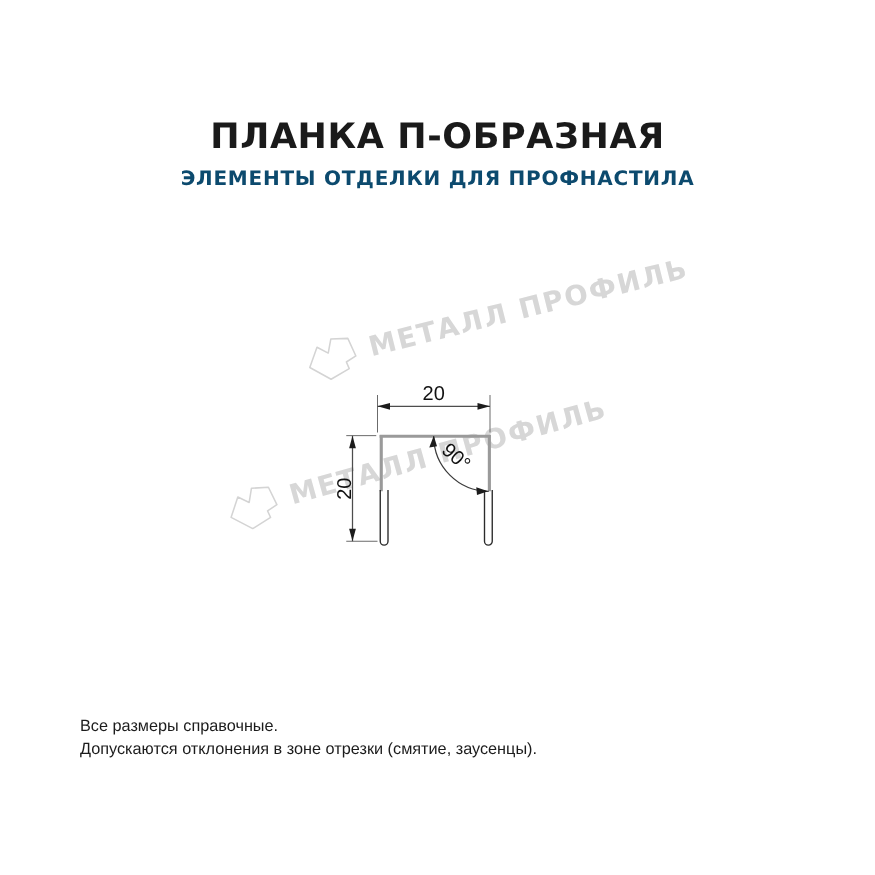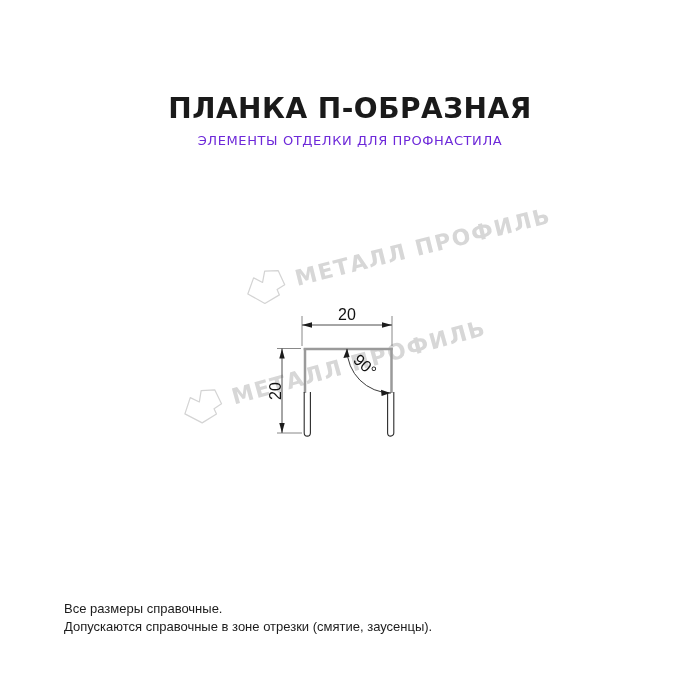--- a/index.html
+++ b/index.html
@@ -11,22 +11,22 @@
   
   .header{position:absolute;top:94px;left:0;width:700px;text-align:center;z-index:3;}
   .title-line{
     font-family:"DejaVu Sans",sans-serif;
     font-weight:bold;font-size:28px;line-height:30px;
     color:#1a1a1a;letter-spacing:0.5px;
   }
   .subtitle{
     margin-top:9px;
     font-family:"DejaVu Sans",sans-serif;
-    font-weight:normal;font-size:13px;letter-spacing:0.6px;
-    color:#6d28d9;
+    font-weight:bold;font-size:16px;letter-spacing:0.6px;
+    color:#0c4a6e;
   }
   
   .watermark{
     position:absolute;display:flex;align-items:center;gap:9px;
     transform-origin:left center;z-index:1;
     color:#d7d7d7;font-family:"DejaVu Sans",sans-serif;
     font-weight:bold;font-size:22px;letter-spacing:1.5px;white-space:nowrap;
     user-select:none;
   }
   #wm1{left:244px;top:272px;transform:rotate(-14deg);}
@@ -37,21 +37,21 @@
   .dim-line{stroke:#4d4d4d;stroke-width:1;fill:none;}
   .ext-line{stroke:#6b6b6b;stroke-width:0.8;fill:none;}
   .arrow{fill:#1c1c1c;stroke:none;}
   .dim-text{
     font-family:"Liberation Sans",sans-serif;font-size:16px;fill:#111111;
   }
   .profile-steel{stroke:#9a9a9a;stroke-width:2.5;fill:none;stroke-linecap:butt;}
   .profile-hem{stroke:#2b2b2b;stroke-width:1.1;fill:none;}
   .angle-arc{stroke:#3c3c3c;stroke-width:1;fill:none;}
   
-  .footer{position:absolute;left:64px;top:600px;z-index:3;
+  .footer{position:absolute;left:64px;top:572px;z-index:3;
     font-size:13px;line-height:18px;color:#1c1c1c;}
 </style>
 </head>
 <body>
 
 <div class="header">
   <div class="title-line">ПЛАНКА П-ОБРАЗНАЯ</div>
   <div class="subtitle">ЭЛЕМЕНТЫ ОТДЕЛКИ ДЛЯ ПРОФНАСТИЛА</div>
 </div>
 
@@ -95,14 +95,14 @@
   <path class="profile-hem" d="M387.6,392 L387.6,433 A3.1,3.1 0 0 0 393.8,433 L393.8,392"></path>
 
   <path class="angle-arc" d="M347,349 A44,44 0 0 0 391,393"></path>
   <polygon class="arrow" points="347,348.5 343.4,358 349.6,357"></polygon>
   <polygon class="arrow" points="390.5,393 381,389.8 381.6,395.9"></polygon>
   <text class="dim-text" text-anchor="middle" transform="translate(368 362) rotate(42)" dy="10">90°</text>
 </svg>
 
 <div class="footer">
   <div>Все размеры справочные.</div>
-  <div>Допускаются справочные в зоне отрезки (смятие, заусенцы).</div>
+  <div>Допускаются отклонения в зоне отрезки (смятие, заусенцы).</div>
 </div>
 
 </body></html>

